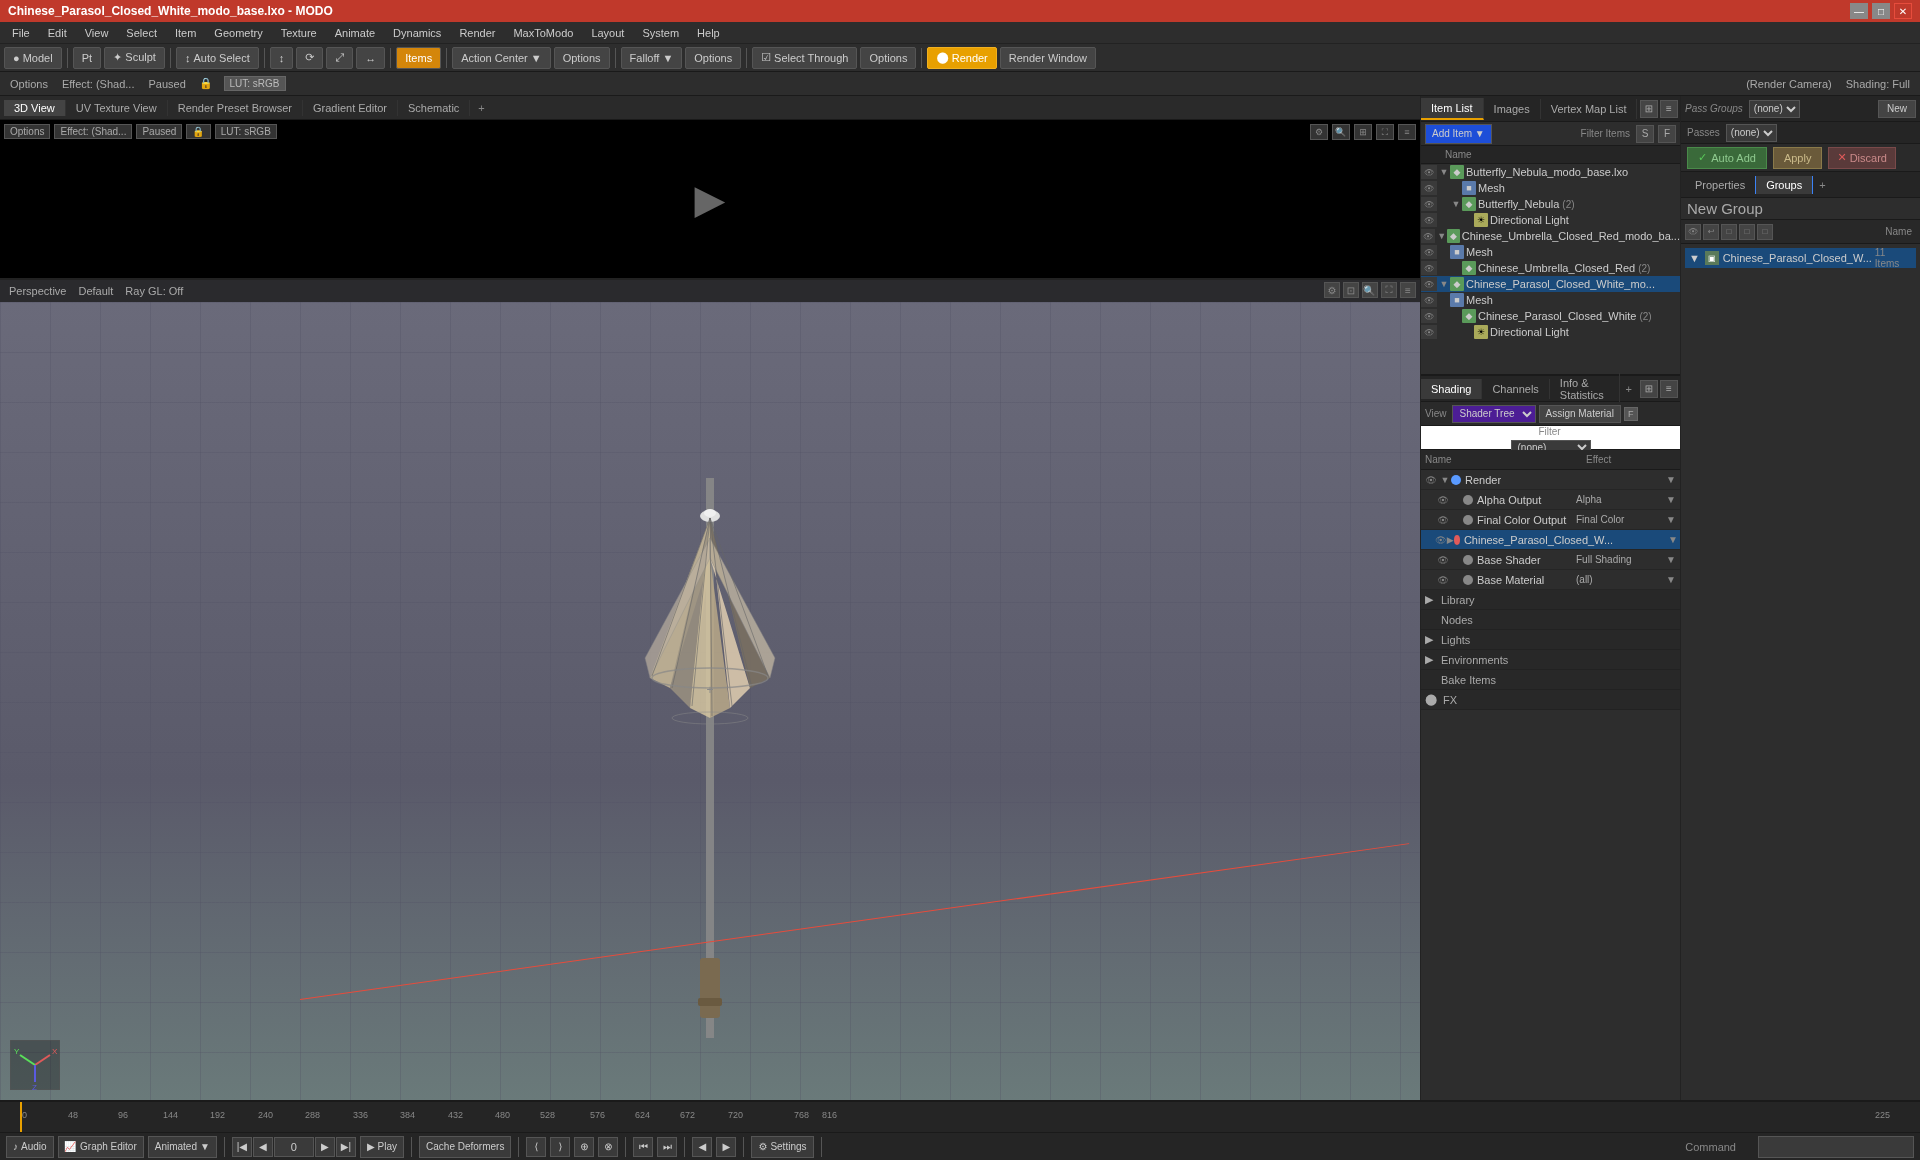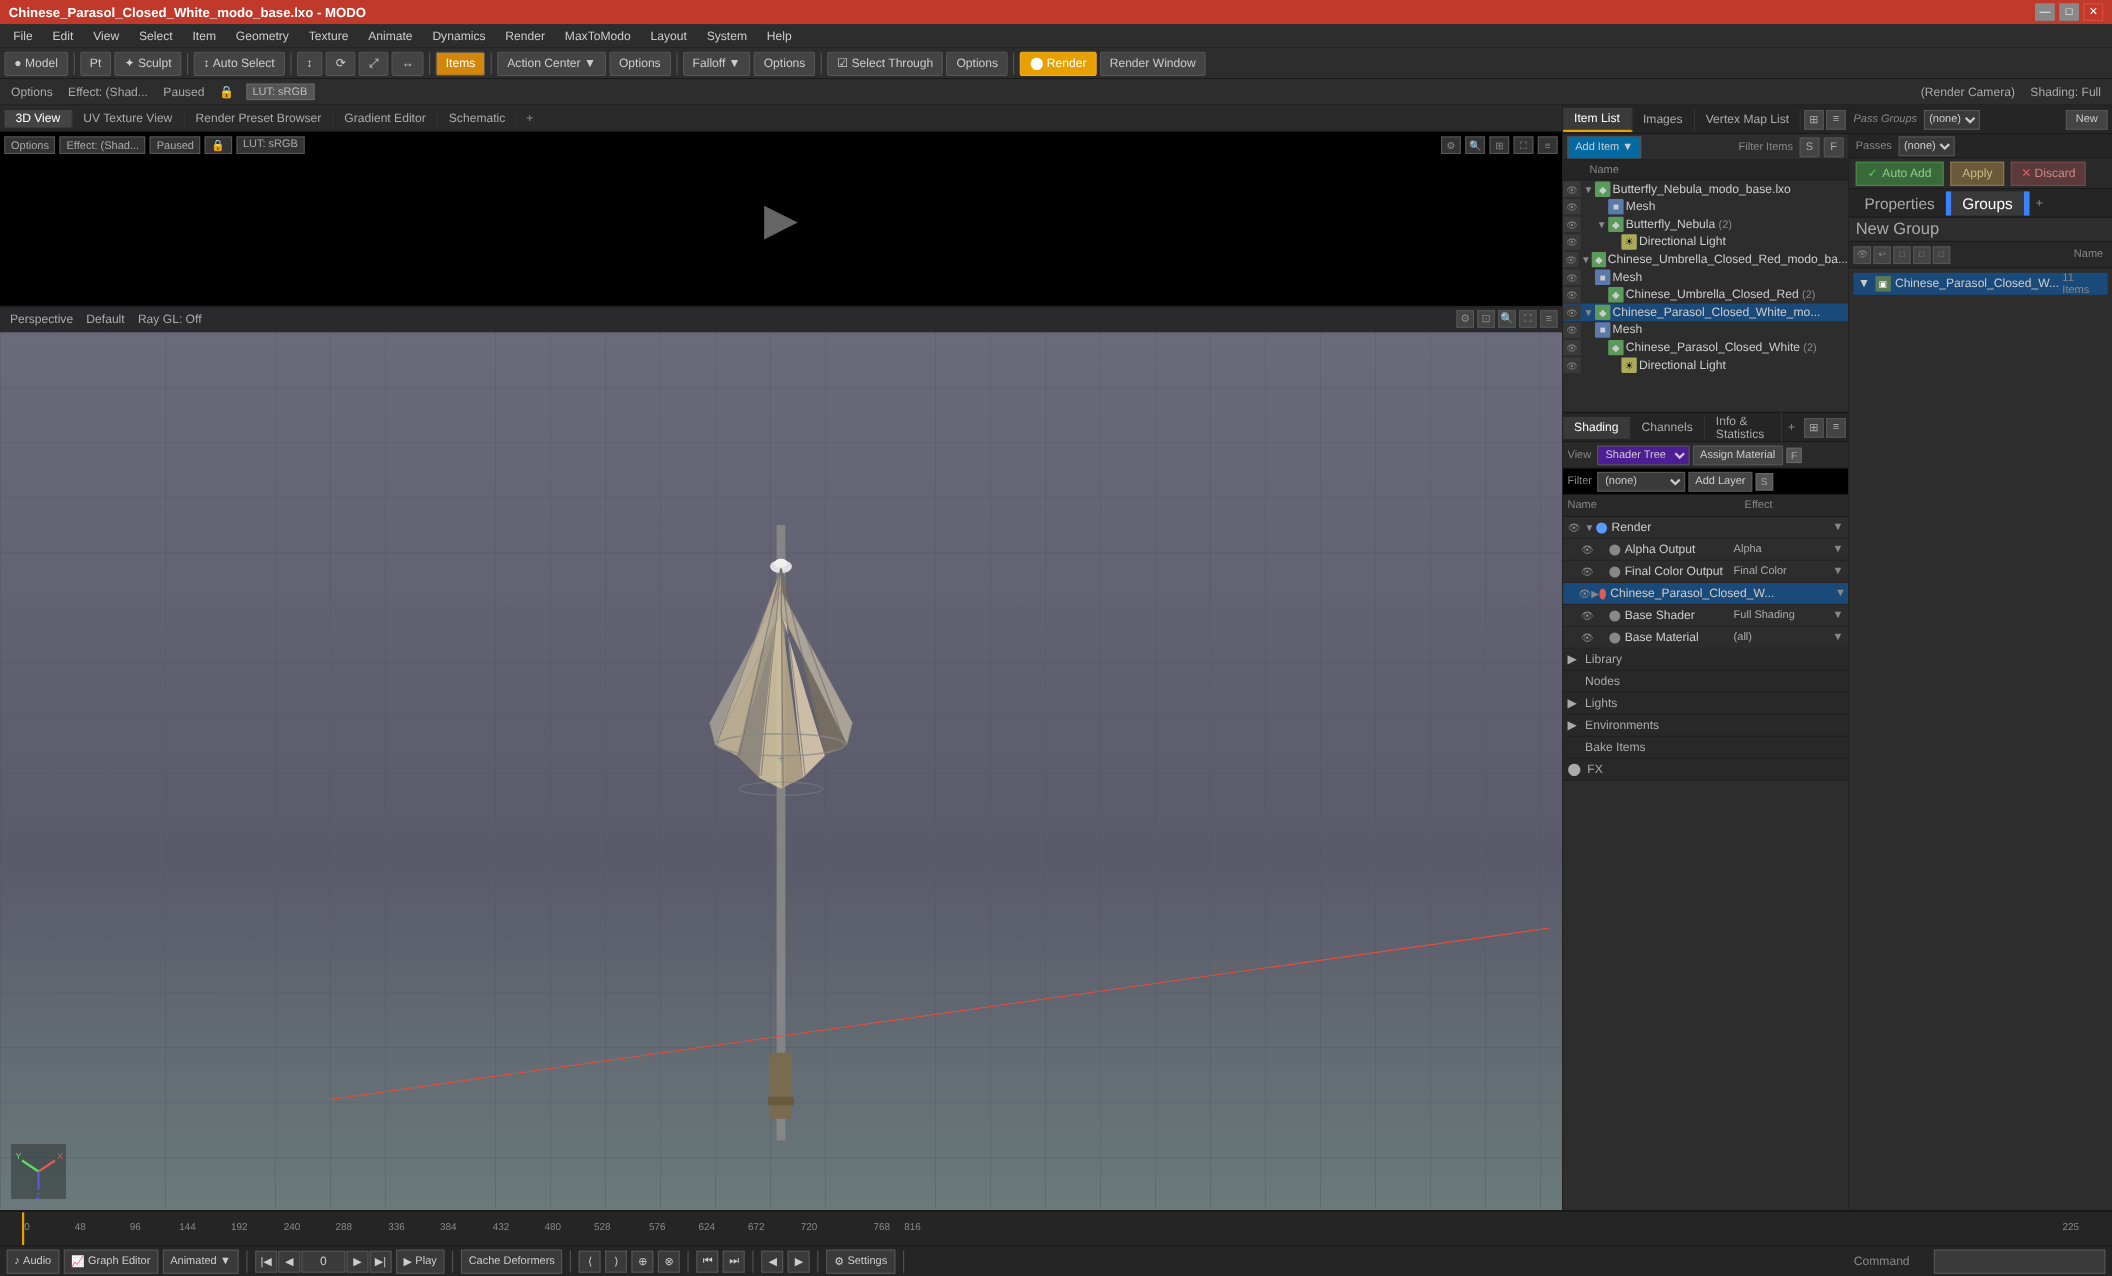--- a/index.html
+++ b/index.html
@@ -322,21 +322,21 @@
       background: #2d2d2d;
       display: flex;
       align-items: center;
       padding: 0 4px;
       gap: 4px;
       border-bottom: 1px solid #1a1a1a;
     }
     .il-btn {
       height: 20px;
       padding: 0 6px;
-      background: #0369a1;
+      background: #1d4ed8;
       border: 1px solid #555;
       color: #ccc;
       font-size: 10px;
       cursor: pointer;
     }
     .il-icon-btn {
       width: 18px; height: 18px;
       background: #444;
       border: 1px solid #555;
       color: #aaa;
@@ -433,26 +433,27 @@
       background: #555;
       border: 1px solid #666;
       color: #aaa;
       font-size: 9px;
       display: flex; align-items: center; justify-content: center;
       cursor: pointer;
     }
 
     #shader-filter {
       height: 24px;
-      background: #000000;
+      background: #ffffff;
       display: flex;
       align-items: center;
       padding: 0 4px;
       gap: 3px;
       border-bottom: 1px solid #1a1a1a;
+      flex-direction: column;
     }
     .sh-filter-select {
       width: 80px; height: 18px;
       background: #3a3a3a;
       border: 1px solid #555;
       color: #ccc;
       font-size: 10px;
       padding: 0 2px;
     }
     .sh-add-layer {
@@ -596,24 +597,24 @@
     #far-right-props-tabs {
       height: 26px;
       background: #252525;
       display: flex;
       align-items: center;
       padding: 0 4px;
       border-bottom: 1px solid #1a1a1a;
     }
     .fp-tab {
       padding: 3px 10px;
-      font-size: 14px;
+      font-size: 11px;
       cursor: pointer;
       color: #aaa;
-      border-right: 5px solid #3b82f6;
+      border-right: 1px solid #3b82f6;
     }
     .fp-tab.active { background: #3a3a3a; color: #fff; }
     .fp-plus { padding: 3px 6px; color: #888; cursor: pointer; }
 
     #far-right-group-content {
       flex: 1;
       background: #2d2d2d;
       padding: 4px;
       overflow-y: auto;
     }

